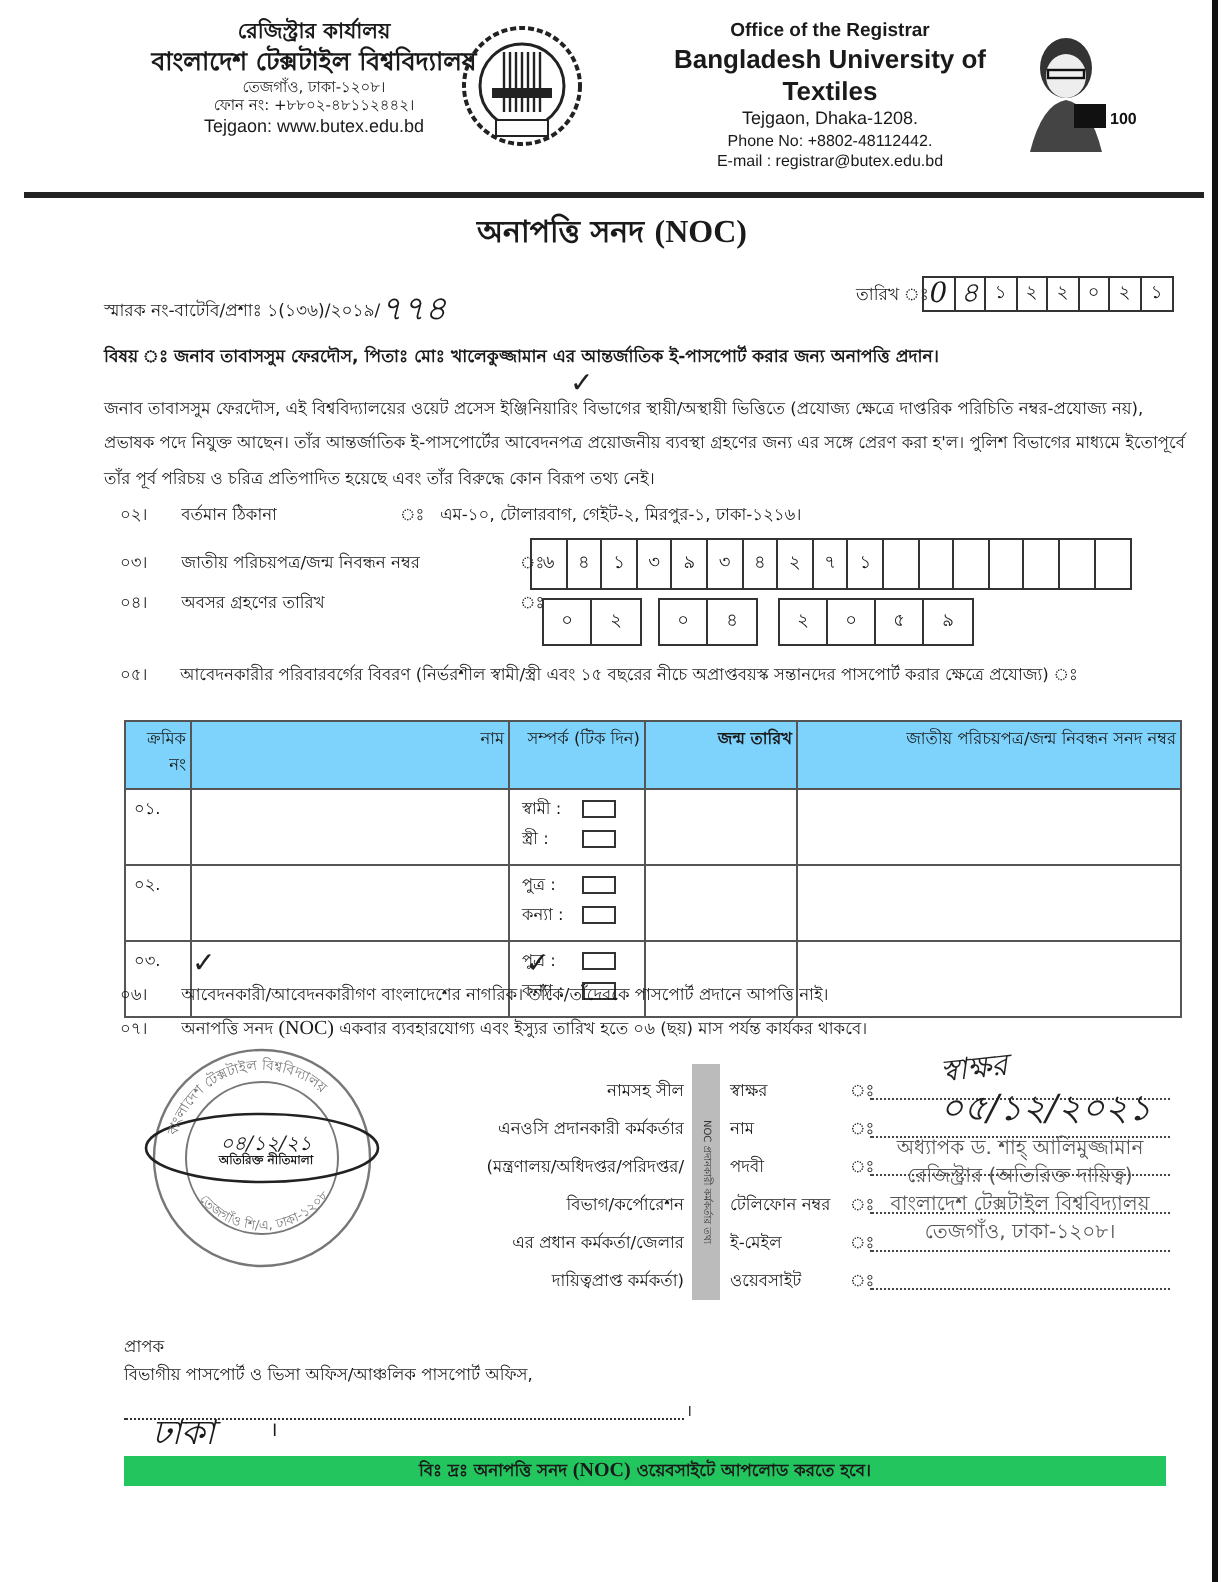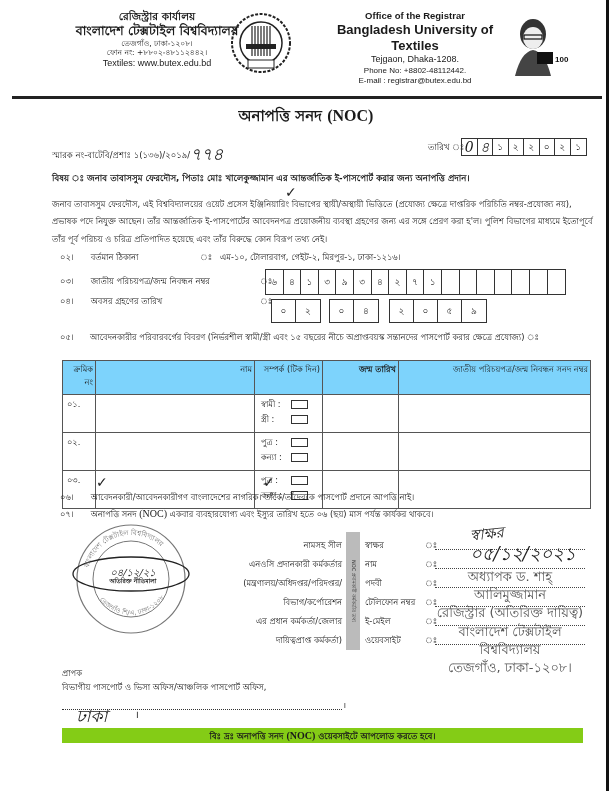--- a/index.html
+++ b/index.html
@@ -60,48 +60,48 @@
   .cb { width: 17px; height: 9px; border: 1px solid #333; display: inline-block; }
 
   .sig-labels { left: 200px; top: 536px; width: 142px; text-align: right; font-size: 8.3px; line-height: 19px; }
   .vbar { left: 346px; top: 532px; width: 14px; height: 118px; background: #bbb; }
   .vbar span { position: absolute; left: 50%; top: 50%; transform: translate(-50%,-50%) rotate(90deg); white-space: nowrap; font-size: 5px; color: #333; }
   .sig-fields { left: 365px; top: 536px; font-size: 8.3px; line-height: 19px; }
   .sig-fields .row { display: flex; }
   .sig-fields .k { width: 60px; }
   .sig-fields .c { width: 10px; }
   .sig-fields .dots { width: 150px; border-bottom: 1px dotted #444; height: 14px; position: relative; }
-  .stamp-text { left: 435px; top: 568px; width: 150px; text-align: center; font-size: 13px; color: #555; line-height: 1.4; }
+  .stamp-text { left: 435px; top: 568px; width: 150px; text-align: center; font-size: 10px; color: #555; line-height: 1.4; }
   .sig-hand { left: 470px; top: 522px; font-family: "DejaVu Serif", serif; font-style: italic; font-size: 15px; transform: rotate(-6deg); color: #222; }
   .sig-date { left: 470px; top: 540px; font-family: "DejaVu Serif", serif; font-style: italic; font-size: 18px; color: #222; }
 
   .seal { left: 72px; top: 520px; width: 118px; height: 118px; }
   .seal-text { left: 78px; top: 567px; width: 110px; text-align: center; line-height: 1.1; }
   .seal-text .d { font-family: "DejaVu Serif", serif; font-style: italic; font-size: 10px; }
   .seal-text .n { font-size: 6px; font-weight: bold; }
 
   .recipient { left: 62px; top: 666px; font-size: 8.3px; line-height: 14px; }
   .dotline { left: 62px; top: 700px; width: 280px; border-bottom: 1px dotted #333; height: 10px; }
   .dotline-end { left: 343px; top: 699px; font-size: 8px; }
   .hand-city { left: 76px; top: 703px; font-family: "DejaVu Serif", serif; font-style: italic; font-size: 17px; }
   .hand-city-mark { left: 135px; top: 707px; font-size: 10px; }
-  .footer-bar { left: 62px; top: 728px; width: 521px; height: 15px; background: #84cc16; text-align: center; font-size: 8.4px; line-height: 15px; font-weight: bold; }
+  .footer-bar { left: 62px; top: 728px; width: 521px; height: 15px; background: #22c55e; text-align: center; font-size: 8.4px; line-height: 15px; font-weight: bold; }
   .footer-bar .noc { font-family: "Liberation Serif", serif; font-size: 10px; }
 </style>
 </head>
 <body>
 
 <div class="abs right-border"></div>
 
 <div class="abs hdr-left">
   <div class="l1">রেজিস্ট্রার কার্যালয়</div>
   <div class="l2">বাংলাদেশ টেক্সটাইল বিশ্ববিদ্যালয়</div>
   <div class="l3">তেজগাঁও, ঢাকা-১২০৮।</div>
   <div class="l4">ফোন নং: +৮৮০২-৪৮১১২৪৪২।</div>
-  <div class="l5">Textiles: www.butex.edu.bd</div>
+  <div class="l5">Tejgaon: www.butex.edu.bd</div>
 </div>
 
 <svg class="abs logo" viewBox="0 0 62 62">
   <circle cx="31" cy="31" r="29" fill="none" stroke="#222" stroke-width="2" stroke-dasharray="3 1.5"></circle>
   <circle cx="31" cy="31" r="21" fill="none" stroke="#222" stroke-width="1.5"></circle>
   <g stroke="#222" stroke-width="1.2">
     <line x1="22" y1="14" x2="22" y2="44"></line>
       <line x1="25" y1="14" x2="25" y2="44"></line>
     <line x1="28" y1="14" x2="28" y2="44"></line>
       <line x1="31" y1="14" x2="31" y2="44"></line>

